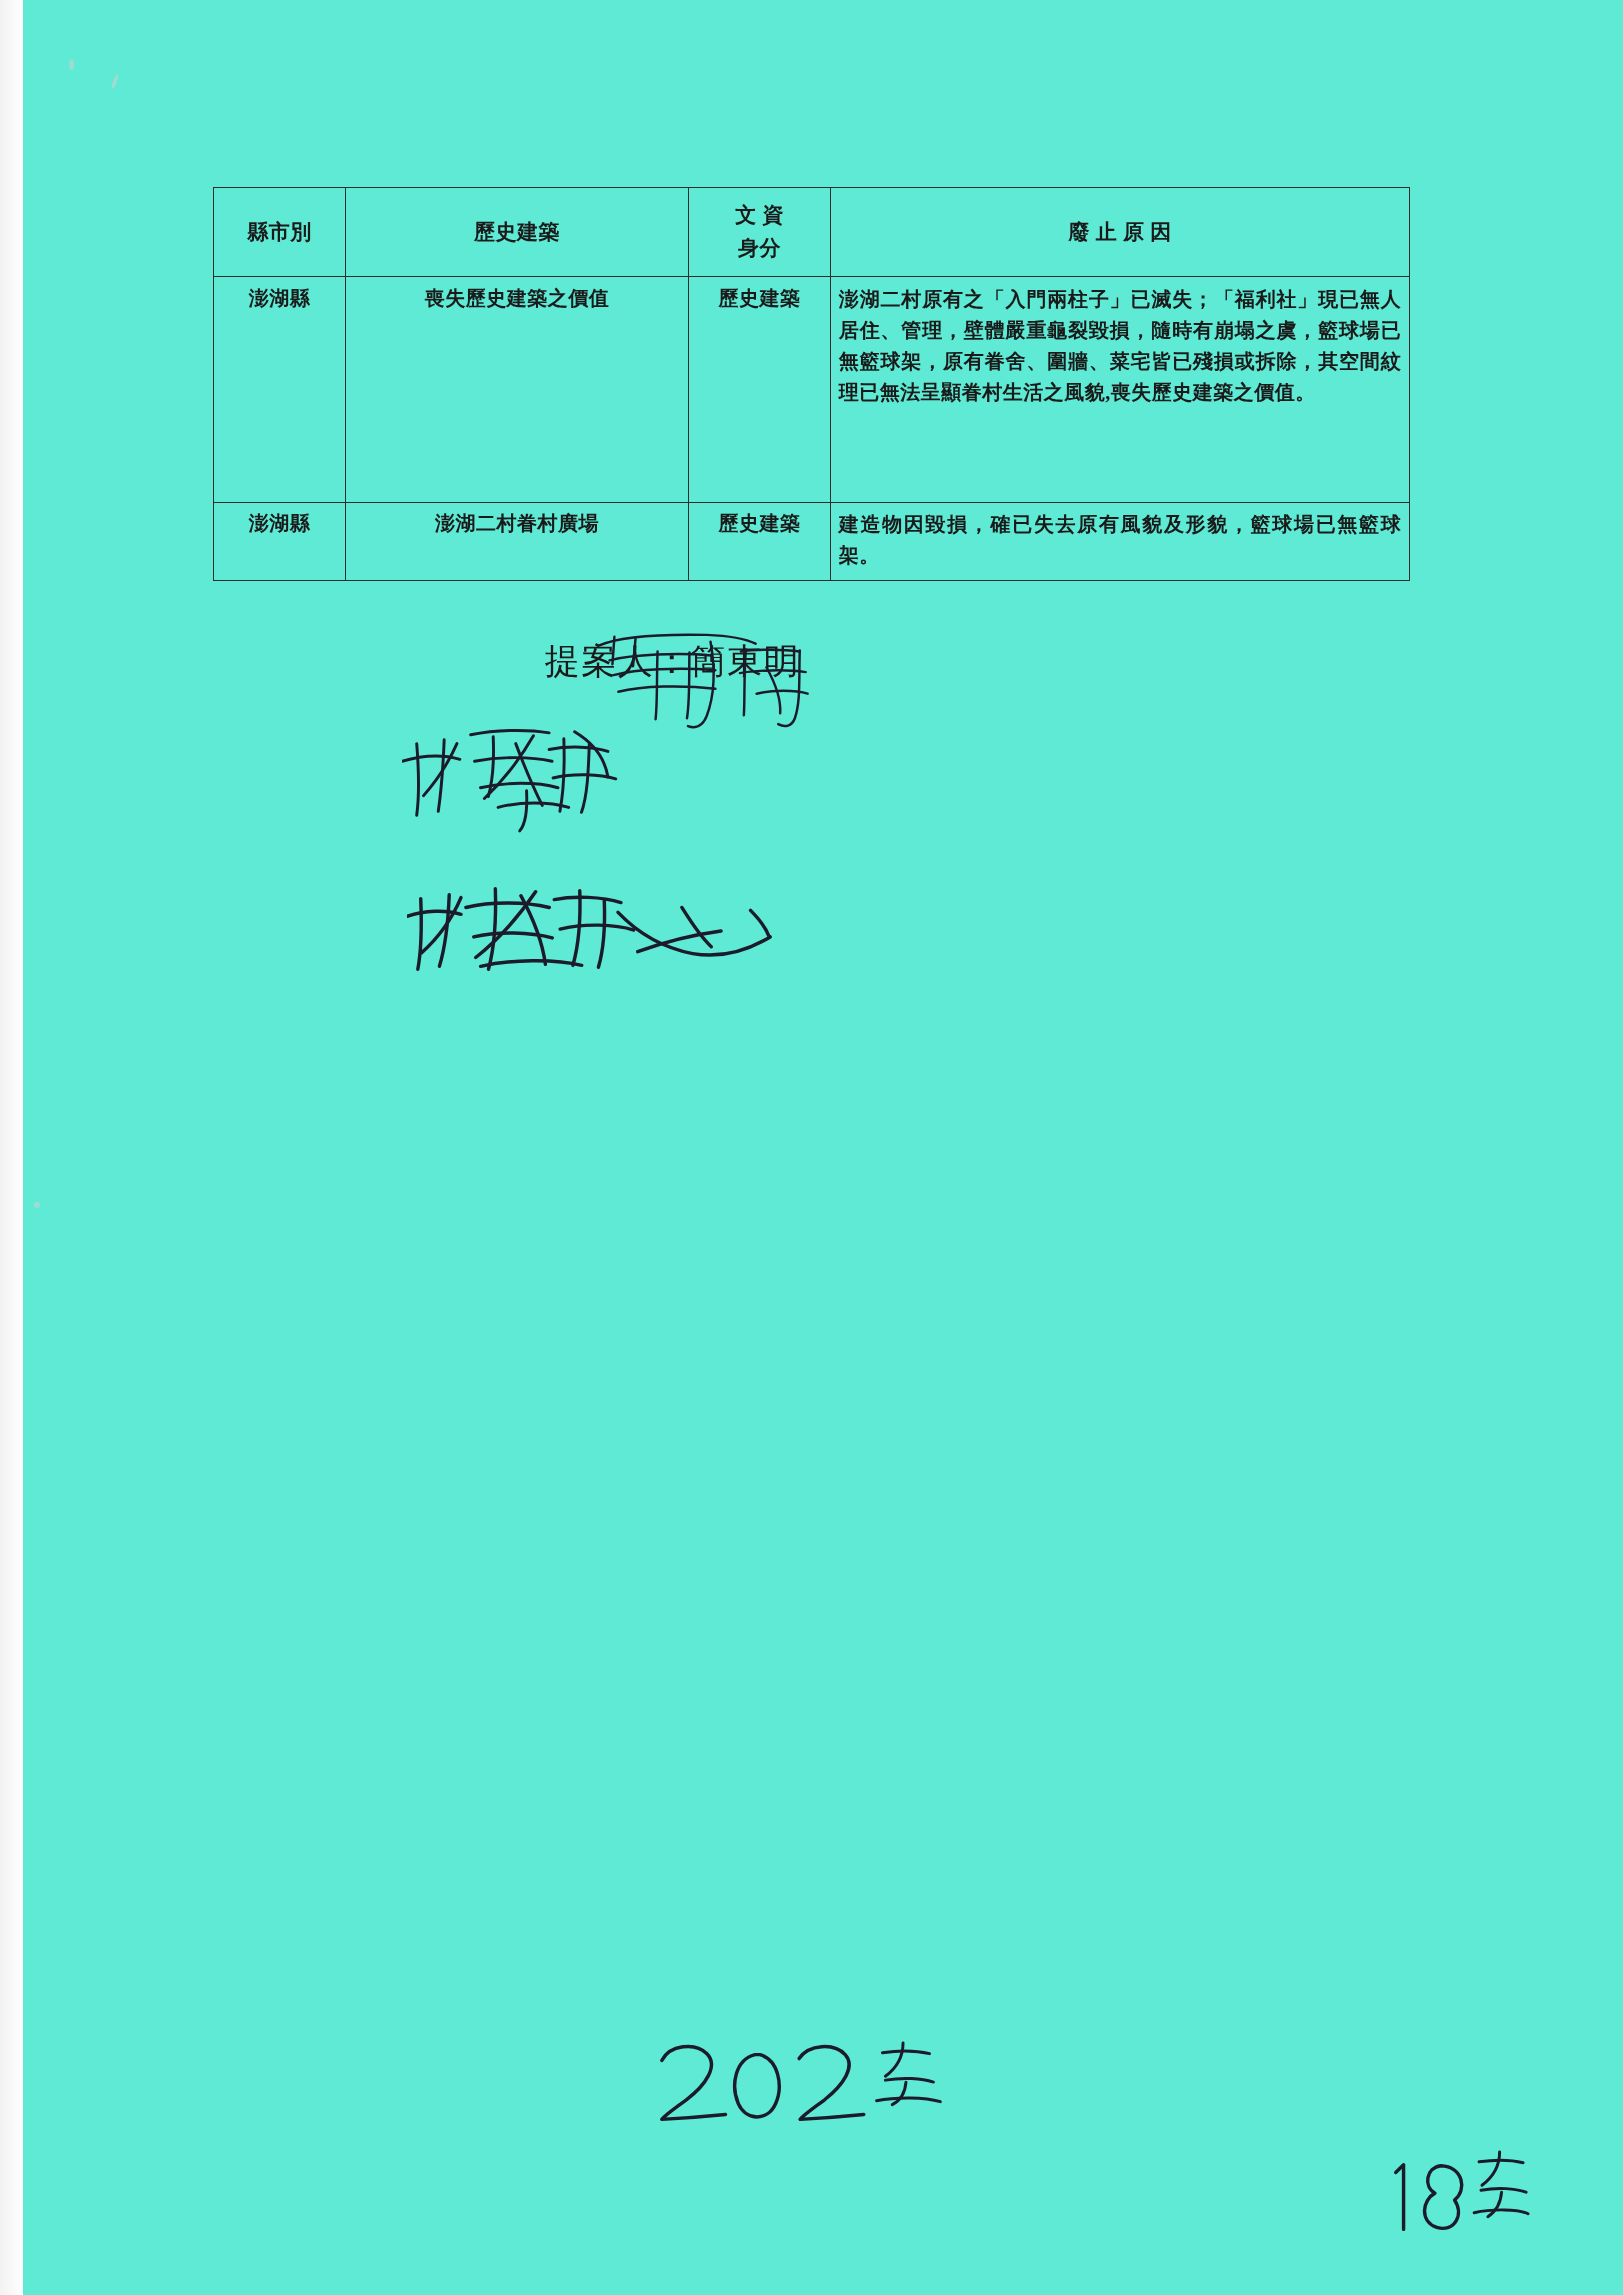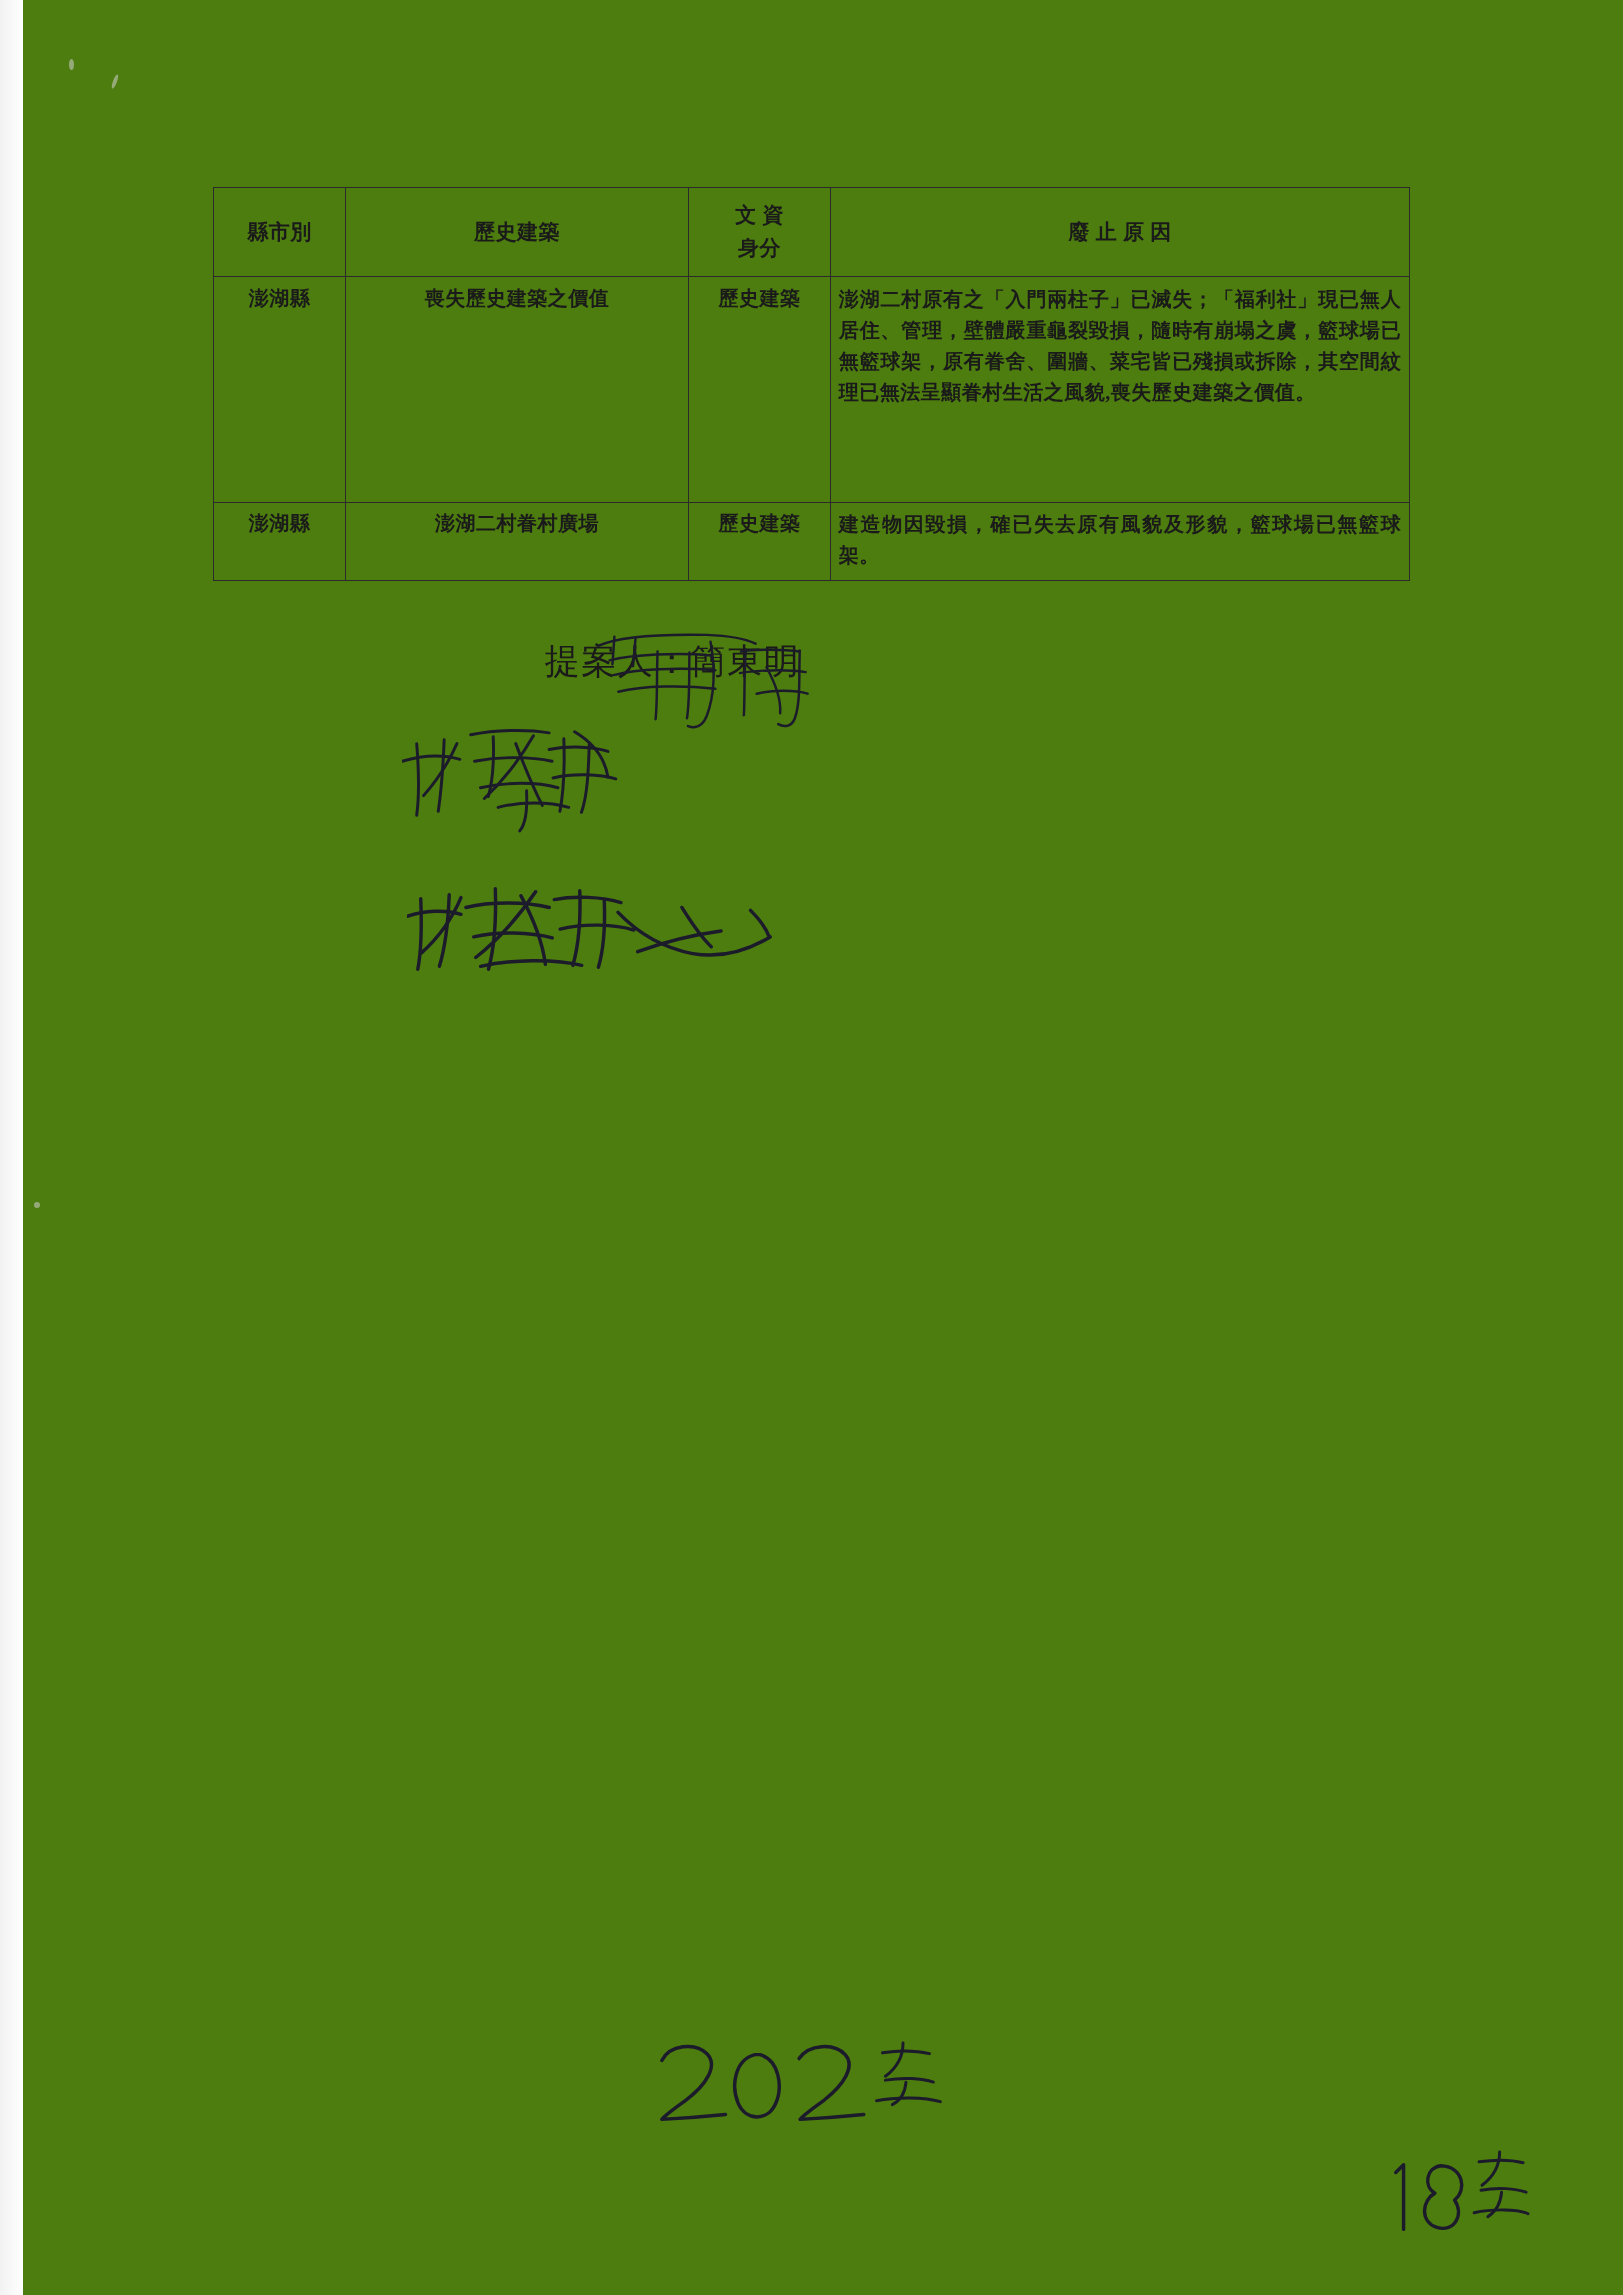--- a/index.html
+++ b/index.html
@@ -13,21 +13,21 @@
     position: relative;
     font-family: "Liberation Serif", "DejaVu Serif", serif;
     color: #1a1a1a;
     overflow: hidden;
   }
 
   
   .page {
     position: absolute;
     inset: 0;
-    background: #4d7c0f;
+    background: #5eead4;
   }
   
   .scan-edge-left {
     position: absolute;
     left: 0; top: 0;
     width: 22.6px; height: 2295px;
     background: linear-gradient(to right, #f2f2f2, #ffffff);
   }
   .scan-speck {
     position: absolute;

